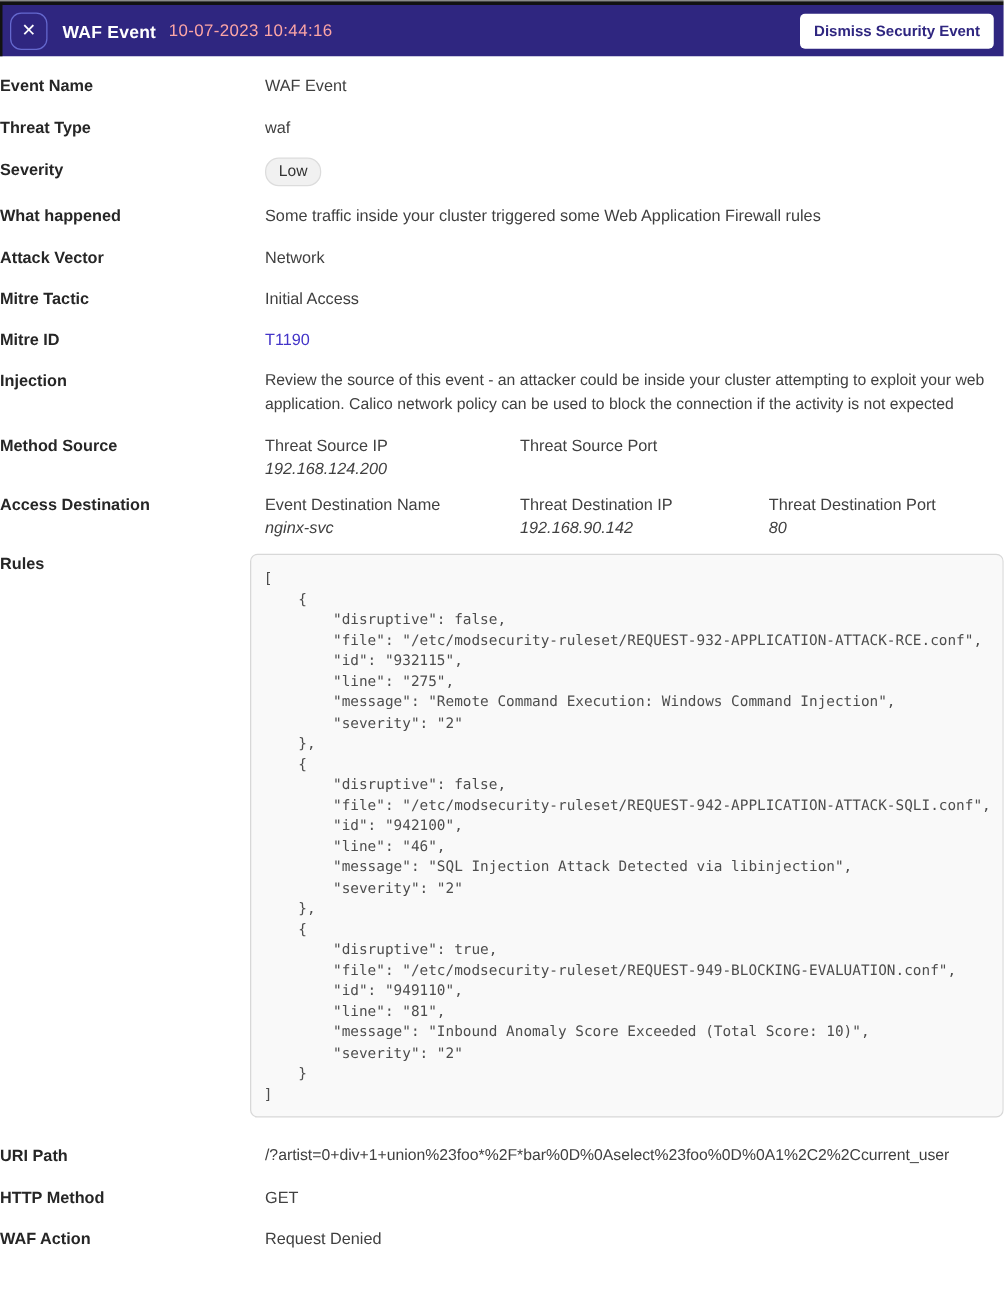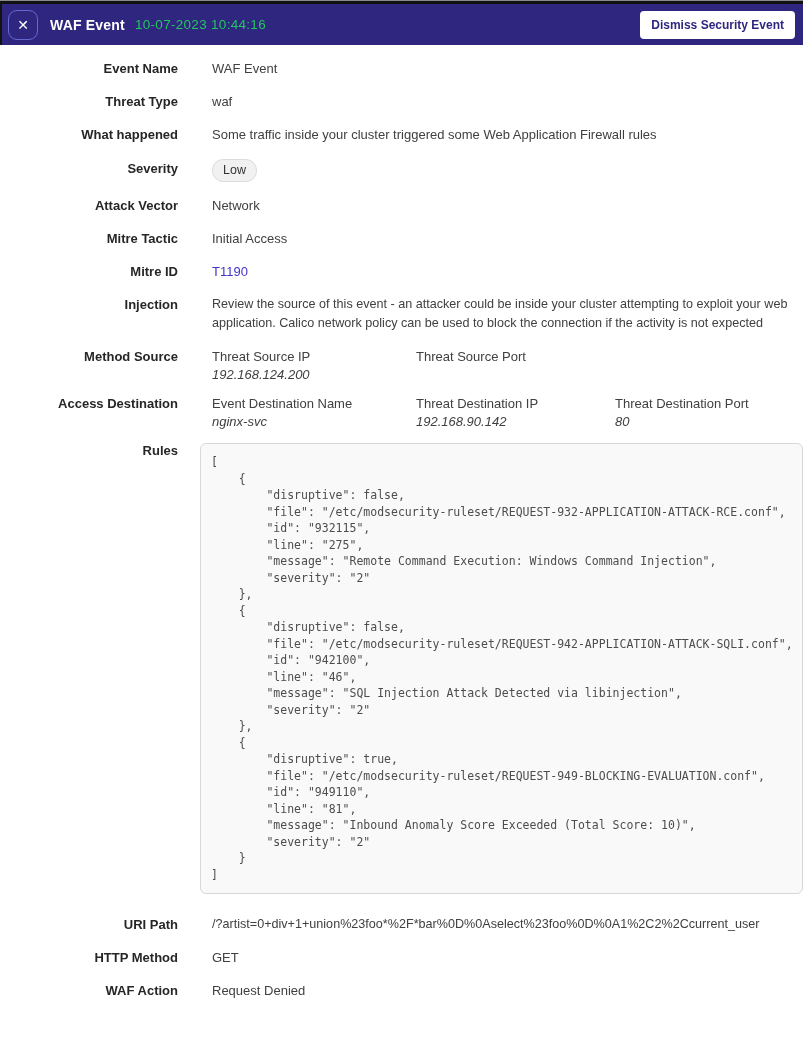--- a/index.html
+++ b/index.html
@@ -15,32 +15,32 @@
     height: 41px; background: #2f2680; display: flex; align-items: center;
     padding: 0 8px 0 6px; border-left: 2px solid #121212;
   }
   .close-btn {
     width: 30px; height: 30px; border-radius: 9px; border: 1px solid #6569cf;
     background: transparent; color: #ffffff; font-size: 14px; line-height: 1;
     cursor: pointer; display: flex; align-items: center; justify-content: center;
     font-family: "DejaVu Sans", sans-serif;
   }
   .hdr-title { color: #ffffff; font-weight: 700; font-size: 14px; margin-left: 12px; letter-spacing: 0.2px; }
-  .hdr-time  { color: #22c55e; font-weight: 400; font-size: 13.5px; margin-left: 10px; letter-spacing: 0.3px; }
+  .hdr-time  { color: #fca5a5; font-weight: 400; font-size: 13.5px; margin-left: 10px; letter-spacing: 0.3px; }
   .dismiss-btn {
     margin-left: auto; background: #ffffff; color: #2f2680; border: none;
     border-radius: 4px; font-weight: 700; font-size: 12px; padding: 7px 11px;
     cursor: pointer; font-family: "Liberation Sans", sans-serif; text-align: center;
   }
 
   
   .main { padding-top: 14px; }
   .row { display: grid; grid-template-columns: 178px 1fr; column-gap: 34px; margin-bottom: 14px; }
   .row .label {
-    text-align: right; font-weight: 700; color: #262626; font-size: 13px; line-height: 19px;
+    font-weight: 700; color: #262626; font-size: 13px; line-height: 19px;
   }
   .value { color: #404040; font-size: 13px; line-height: 19px; }
   .row-severity { margin-top: 15px; }
   .badge {
     display: inline-block; background: #f1f1f1; border: 1px solid #dcdcdc;
     border-radius: 11px; padding: 1px 10px 2px; font-size: 12.5px; color: #333333; line-height: 18px;
   }
   .link { color: #4334c8; text-decoration: none; font-size: 13px; line-height: 19px; margin-top: 36px; }
   .para { max-width: 603px; font-size: 12.6px; }
   .subcols { display: flex; gap: 24px; }
@@ -82,30 +82,30 @@
   <div class="row">
     <div class="label">Event Name</div>
     <div class="value">WAF Event</div>
   </div>
 
   <div class="row">
     <div class="label">Threat Type</div>
     <div class="value">waf</div>
   </div>
 
-  <div class="row">
-    <div class="label">What happened</div>
-    <div class="value">Some traffic inside your cluster triggered some Web Application Firewall rules</div>
-  </div>
-
   <div class="row row-severity">
     <div class="label">Severity</div>
     <div>
       <span class="badge">Low</span>
     </div>
+  </div>
+
+  <div class="row">
+    <div class="label">What happened</div>
+    <div class="value">Some traffic inside your cluster triggered some Web Application Firewall rules</div>
   </div>
 
   <div class="row">
     <div class="label">Attack Vector</div>
     <div class="value">Network</div>
   </div>
 
   <div class="row">
     <div class="label">Mitre Tactic</div>
     <div class="value">Initial Access</div>

